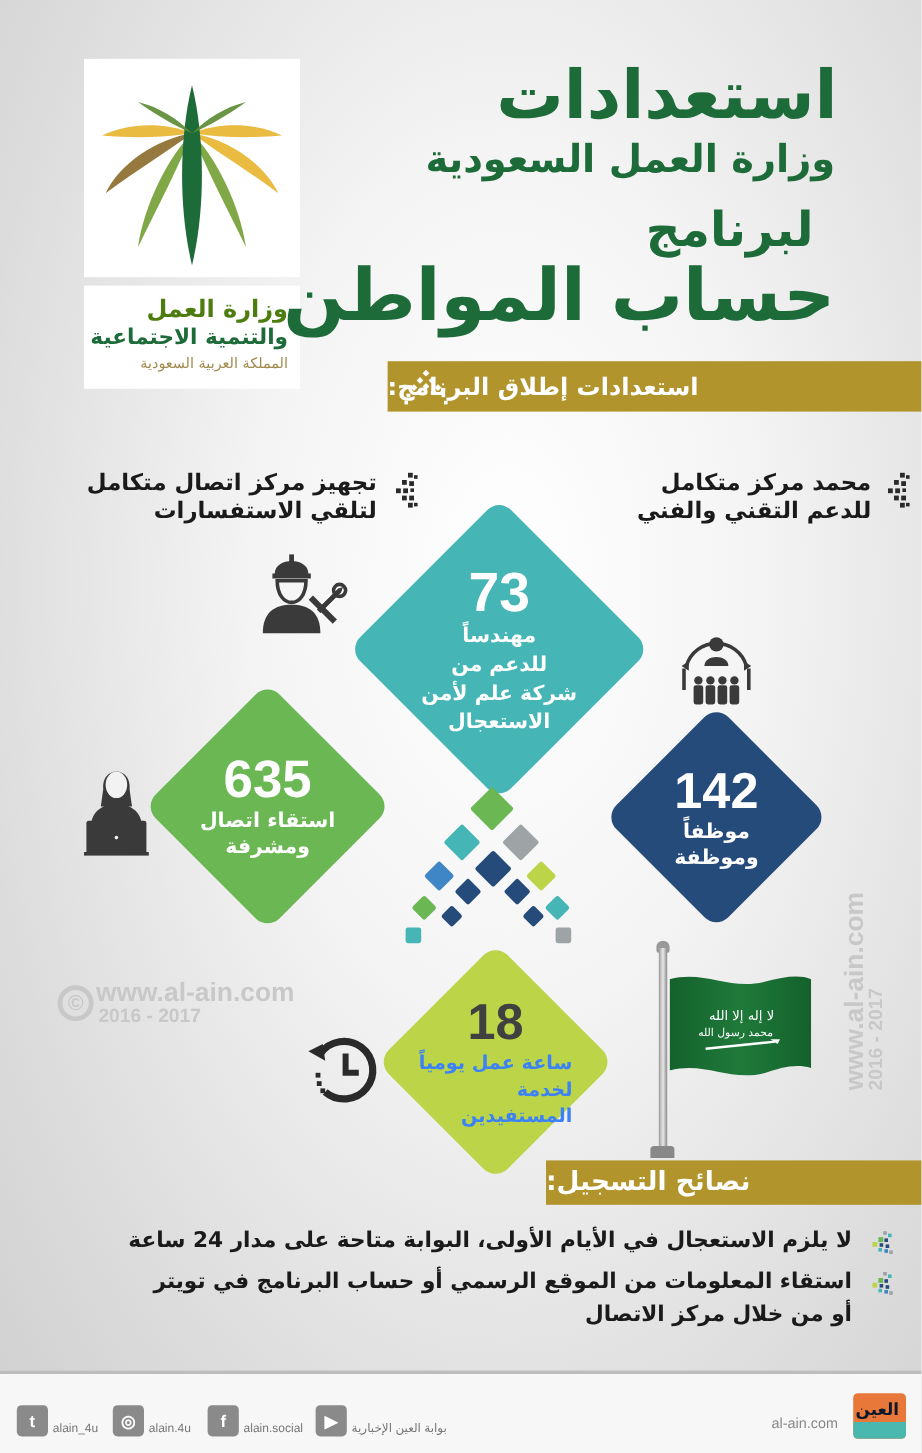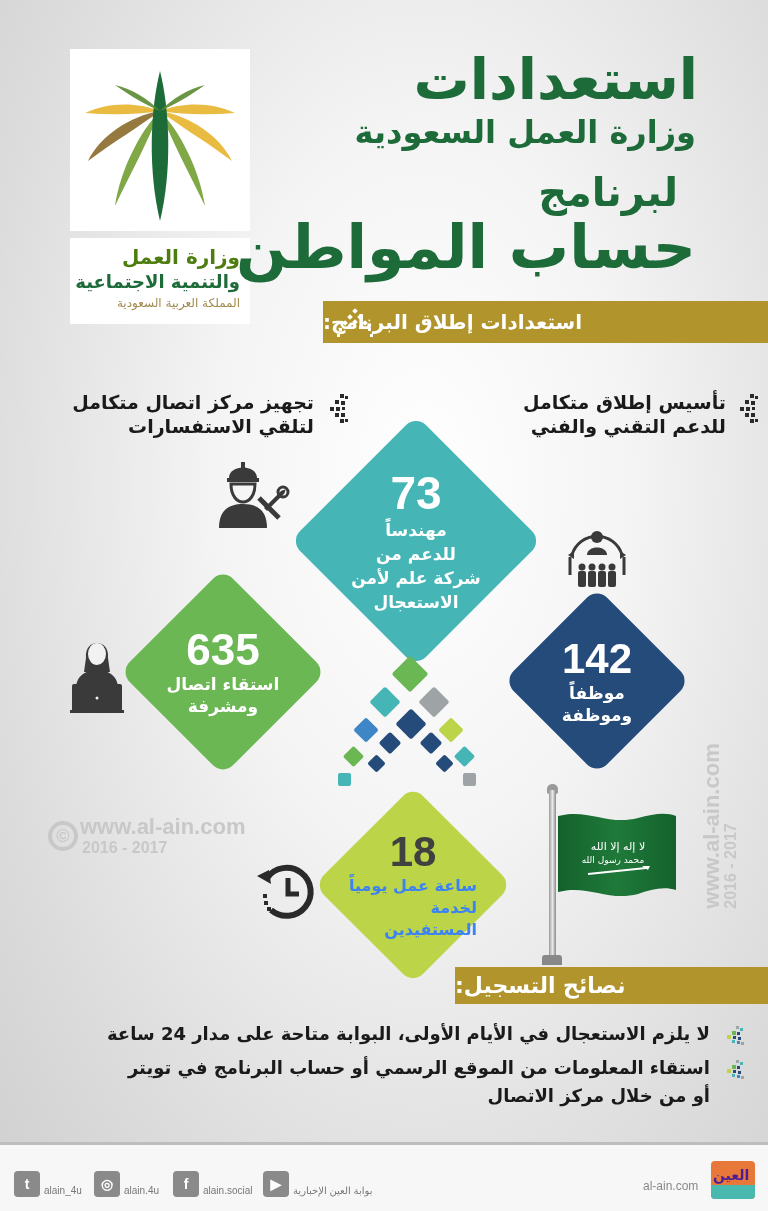--- a/index.html
+++ b/index.html
@@ -98,21 +98,21 @@
     .tip-bullet { position: absolute; right: -36px; top: 4px; width: 22px; height: 22px; }
 
     
     .footer { left: 0; top: 1142px; width: 768px; height: 69px; background: #f7f7f7; border-top: 3px solid #bdbdbd; }
     .social { position: absolute; top: 26px; display: flex; align-items: flex-end; }
     .social-icon { width: 26px; height: 26px; background: #8a8a8a; border-radius: 4px; color: #fff; display: flex; align-items: center; justify-content: center; font-size: 14px; font-weight: bold; font-family: "Liberation Sans", sans-serif; }
     .social-label { font-size: 10px; color: #777; margin-left: 4px; font-family: "Liberation Sans", sans-serif; line-height: 12px; }
     .footer-site { position: absolute; left: 643px; top: 34px; font-size: 12px; color: #888; font-family: "Liberation Sans", sans-serif; }
     .footer-logo { position: absolute; left: 711px; top: 16px; width: 44px; height: 38px; border-radius: 4px; overflow: hidden; background: #e8783a; }
     .footer-logo .teal { position: absolute; left: 0; bottom: 0; width: 44px; height: 14px; background: #49b9b0; }
-    .footer-logo .glyph { position: absolute; left: 2px; top: 6px; color: #4c1d95; font-size: 14px; font-weight: bold; }
+    .footer-logo .glyph { position: absolute; left: 2px; top: 6px; color: #0f172a; font-size: 14px; font-weight: bold; }
   </style>
 </head>
 <body>
 
 <div class="abs logo-box">
   <svg width="180" height="182" viewBox="0 0 180 182">
     <g transform="translate(90,62)">
       <path d="M0,0 C-25,-10 -55,-8 -75,2 C-50,4 -25,4 0,0Z" fill="#e8b42c" opacity="0.9"></path>
       <path d="M0,0 C25,-10 55,-8 75,2 C50,4 25,4 0,0Z" fill="#e8b42c" opacity="0.9"></path>
       <path d="M0,0 C-30,5 -60,25 -72,50 C-45,30 -20,15 0,0Z" fill="#8b6a2a" opacity="0.9"></path>
@@ -165,21 +165,21 @@
         <rect x="17" y="9" width="4" height="4"></rect>
       <rect x="6" y="15" width="4" height="4"></rect>
         <rect x="12" y="15" width="4" height="4"></rect>
         <rect x="18" y="15" width="3" height="3"></rect>
       <rect x="11" y="21" width="4" height="4"></rect>
         <rect x="17" y="21" width="4" height="4"></rect>
       <rect x="16" y="27" width="4" height="4"></rect>
         <rect x="21" y="27" width="3" height="3"></rect>
     </g>
   </svg>
-  <div>تأسيس إطلاق متكامل</div>
+  <div>محمد مركز متكامل</div>
   <div>للدعم التقني والفني</div>
 </div>
 <div class="abs feature feature-left rtl">
   <svg class="chev" viewBox="0 0 26 34">
     <g fill="#2a2a2a">
       <rect x="16" y="2" width="4" height="4"></rect>
         <rect x="21" y="4" width="3" height="3"></rect>
       <rect x="11" y="8" width="4" height="4"></rect>
         <rect x="17" y="9" width="4" height="4"></rect>
       <rect x="6" y="15" width="4" height="4"></rect>

